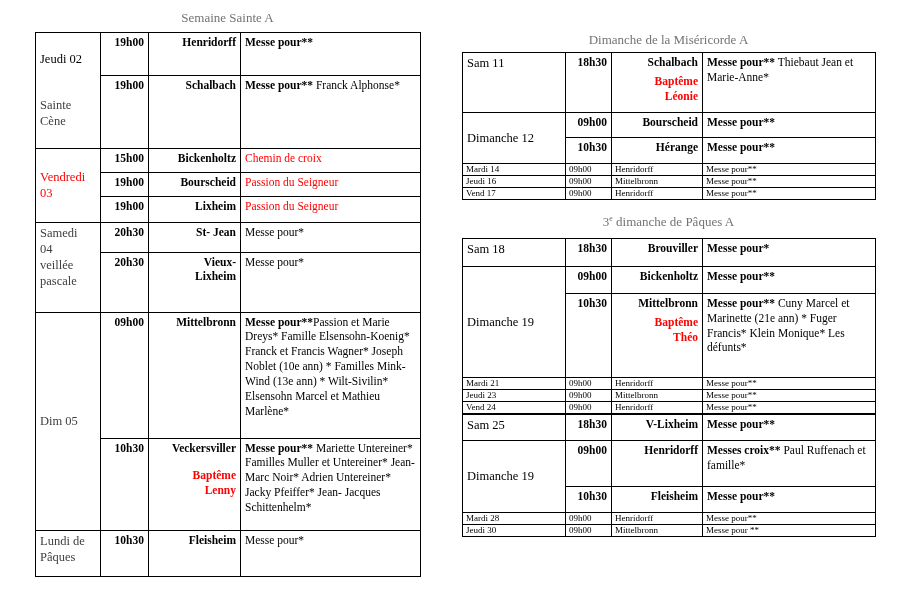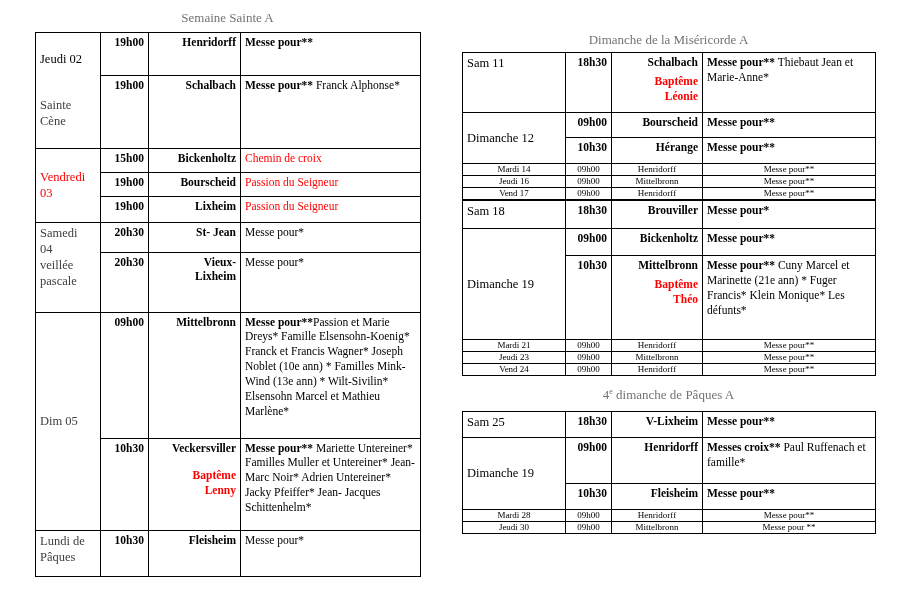--- a/index.html
+++ b/index.html
@@ -24,21 +24,21 @@
   .red  { color:#FF0000; }
   .blue { color:#404040; }
   .day  { font-weight:normal; white-space:pre-line; font-size:12.5px; }
   .time, .place { font-weight:bold;text-align:right; }
   .pre  { white-space:pre-line; }
   .mid  { vertical-align:middle; }
   .gap  { margin-top:13px; }
   .gap2 { margin-top:4px; }
   .place2 { color:#FF0000; font-weight:bold; white-space:pre-line; }
 
-  tr.small td { font-size:9px; padding:0 3px; line-height:11px; height:12px; font-weight:normal;text-align:center; }
+  tr.small td { font-size:9px; padding:0 3px; line-height:11px; height:12px; font-weight:normal; }
 </style>
 </head>
 <body>
 
 <div class="left-col">
   <div class="sub-title">Semaine Sainte A</div>
 
   <table>
     <colgroup>
         <col style="width:65px">
@@ -167,20 +167,21 @@
       </tr>
       <tr class="small">
         <td>Vend 17</td>
         <td>09h00</td>
         <td>Henridorff</td>
         <td>Messe pour**</td>
       </tr>
     </tbody>
   </table>
 
+  <div class="section-title st2"><span>3</span><sup>e</sup><span> dimanche de Pâques A</span></div>
   <table>
     <colgroup>
         <col style="width:103px">
         <col style="width:46px">
         <col style="width:91px">
         <col style="width:173px">
       </colgroup>
     <tbody>
       <tr style="height:28px">
         <td class="day">Sam 18</td>
@@ -217,21 +218,20 @@
       </tr>
       <tr class="small">
         <td>Vend 24</td>
         <td>09h00</td>
         <td>Henridorff</td>
         <td>Messe pour**</td>
       </tr>
     </tbody>
   </table>
 
-  <div class="section-title st3"><span>4</span><sup>e</sup><span> dimanche de Pâques A</span></div>
   <table>
     <colgroup>
         <col style="width:103px">
         <col style="width:46px">
         <col style="width:91px">
         <col style="width:173px">
       </colgroup>
     <tbody>
       <tr style="height:26px">
         <td class="day">Sam 25</td>

